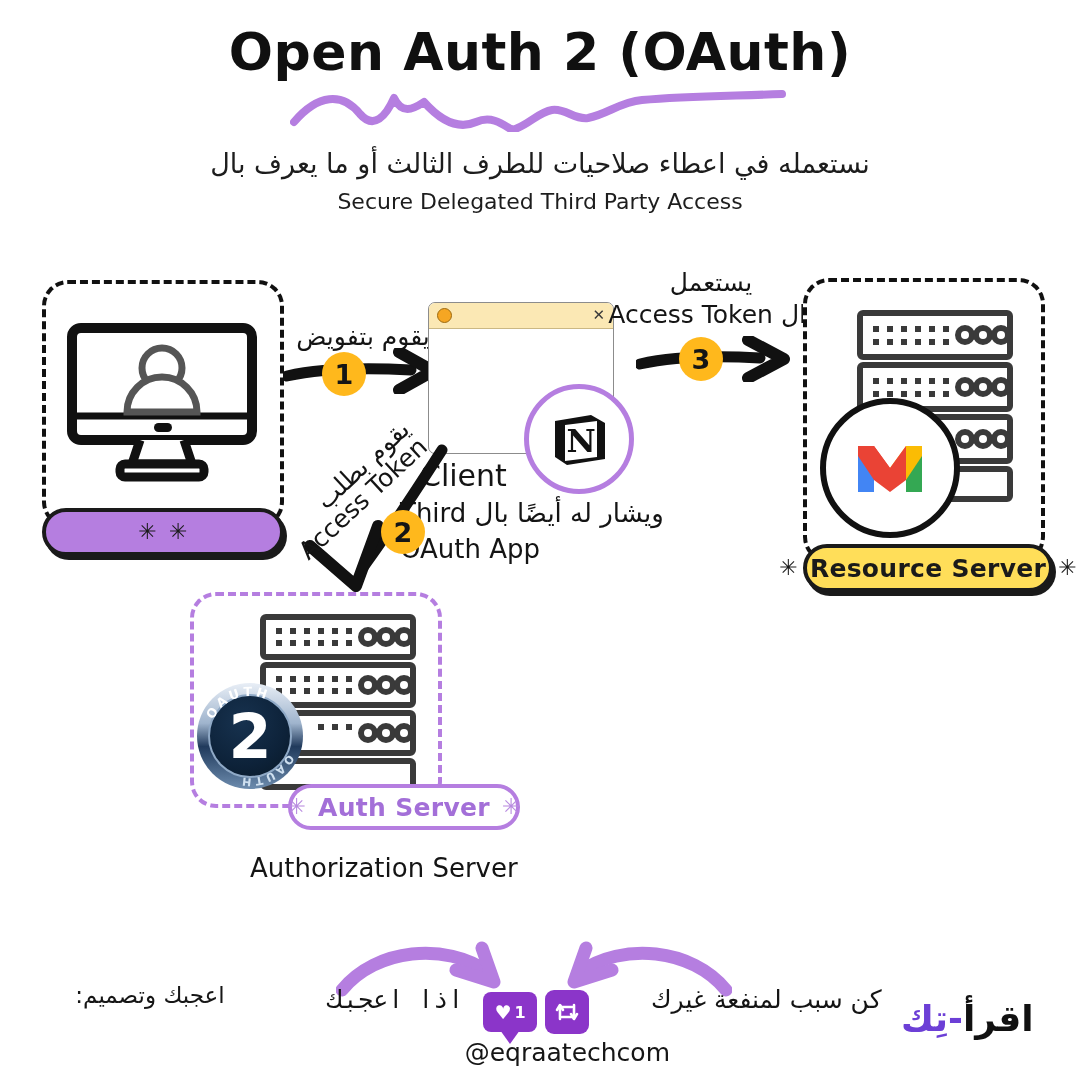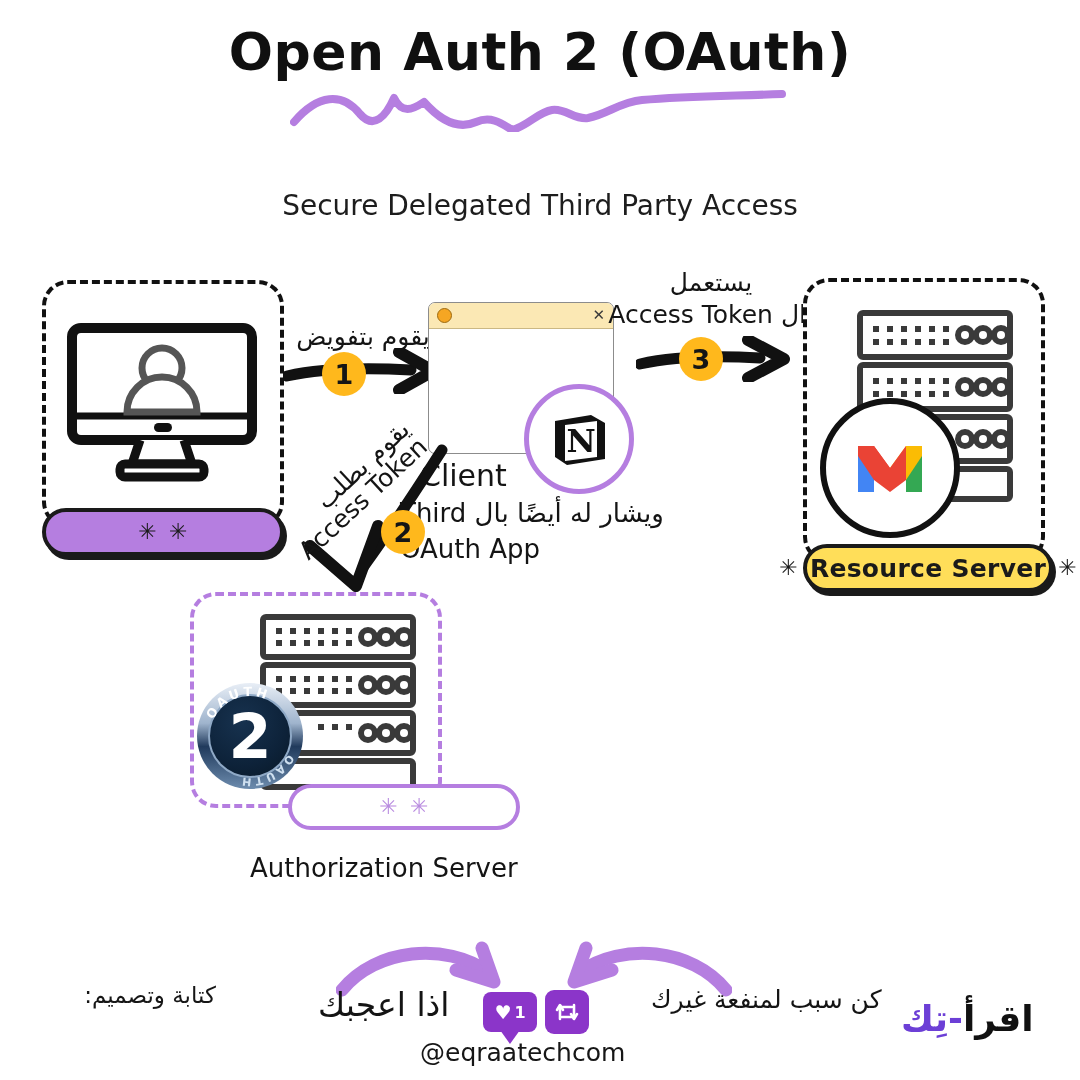--- a/index.html
+++ b/index.html
@@ -38,21 +38,21 @@
   #subtitle-ar {
     left: 0; right: 0; top: 148px;
     text-align: center;
     font-size: 27px;
     color: #1d1d1d;
     direction: rtl;
   }
   #subtitle-en {
     left: 0; right: 0; top: 189px;
     text-align: center;
-    font-size: 28px;
+    font-size: 22px;
     color: #1d1d1d;
   }
 
   
   .node-box {
     box-sizing: border-box;
     border-radius: 26px;
     background: #ffffff;
   }
   .node-box.dashed-black { border: 4px dashed #111111; }
@@ -175,21 +175,21 @@
   #oauth-emblem {
     left: 196px; top: 682px;
     width: 108px; height: 108px;
     z-index: 5;
   }
 
   
   #credit-line1 { left: 40px; top: 982px; width: 220px; text-align: center; font-size: 23px; direction: rtl; }
   #credit-line2 { left: 40px; top: 1014px; width: 220px; text-align: center; font-size: 23px; }
 
-  #footer-left-text { left: 318px; top: 985px; font-size: 33px; direction: rtl; color: #141414; }
+  #footer-left-text { left: 328px; top: 985px; font-size: 25px; direction: rtl; color: #141414; font-family: Liberation Mono, monospace; }
   #footer-right-text { left: 623px; top: 985px; font-size: 25px; direction: rtl; color: #141414; margin-left: 28px; }
 
   #like-badge {
     left: 483px; top: 992px;
     width: 54px; height: 40px;
     background: #8b35c9;
     border-radius: 8px;
     display: flex; align-items: center; justify-content: center;
     gap: 3px;
   }
@@ -202,21 +202,21 @@
     border-right: 10px solid transparent;
     border-top: 14px solid #8b35c9;
   }
   #repost-badge {
     left: 545px; top: 990px;
     width: 44px; height: 44px;
     background: #8b35c9;
     border-radius: 9px;
     display: flex; align-items: center; justify-content: center;
   }
-  #handle { left: 420px; top: 1038px; width: 250px; text-align: left; font-size: 25px; }
+  #handle { left: 420px; top: 1038px; width: 250px; text-align: right; font-size: 25px; }
 
   #brand-logo {
     left: 901px; top: 998px;
     font-size: 36px; font-weight: 700;
     direction: rtl; white-space: nowrap;
     letter-spacing: -1px;
   }
   #brand-logo .brand-dark { color: #111111; }
   #brand-logo .brand-purple { color: #6c3fd6; }
 </style>
@@ -228,20 +228,21 @@
   <div class="abs" id="page-title">Open Auth 2 (OAuth)</div>
 
   <div class="abs" id="title-squiggle">
     <svg width="500" height="46" viewBox="0 0 500 46">
       <path d="M4 36 C 28 8, 52 6, 70 28 C 84 44, 96 30, 104 12 C 112 28, 122 24, 134 16
                C 150 34, 168 44, 186 36 C 200 30, 210 36, 222 44 C 238 40, 248 26, 262 24
                C 276 22, 284 34, 298 32 C 318 28, 330 16, 352 14 C 396 10, 440 10, 492 8" fill="none" stroke="#b57ee0" stroke-width="8" stroke-linecap="round" stroke-linejoin="round"></path>
     </svg>
   </div>
 
+  <div class="abs" id="subtitle-ar">نستعمله في اعطاء صلاحيات للطرف الثالث أو ما يعرف بال</div>
   <div class="abs" id="subtitle-en">Secure Delegated Third Party Access</div>
 
   <div class="abs node-box dashed-black" id="resource-owner-box" style="left:42px; top:280px; width:242px; height:248px;"></div>
 
   <div class="abs" style="left:62px; top:320px;">
     <svg width="200" height="170" viewBox="0 0 200 170">
       <rect x="10" y="8" width="180" height="112" rx="9" fill="#fff" stroke="#111" stroke-width="10"></rect>
       <line x1="14" y1="96" x2="186" y2="96" stroke="#111" stroke-width="7"></line>
       <rect x="92" y="103" width="18" height="9" rx="4.5" fill="#111"></rect>
       <circle cx="100" cy="48" r="20" fill="#fff" stroke="#555" stroke-width="7"></circle>
@@ -451,26 +452,27 @@
       </text>
       <text font-size="11" font-weight="700" fill="#cfe0f0" letter-spacing="3" font-family="'DejaVu Sans','Liberation Sans',sans-serif">
         <textPath href="#arcBot" startOffset="14%">OAUTH</textPath>
       </text>
       <text x="54" y="76" text-anchor="middle" font-size="62" font-weight="700" fill="#ffffff" font-family="'DejaVu Sans','Liberation Sans',sans-serif">2</text>
     </svg>
   </div>
 
   <div class="abs pill pill-outline" id="auth-server-pill" style="left:288px; top:784px; width:232px; height:46px;">
     <span class="flower">✳</span>
+    <span>Auth Server</span>
     <span class="flower">✳</span>
   </div>
 
   <div class="abs caption" style="left:250px; top:834px; width:320px;margin-top:19px;">Authorization  Server</div>
 
-  <div class="abs" id="credit-line1">كتابة وتصميم:</div>
+  <div class="abs" id="credit-line1">اعجبك وتصميم:</div>
 
   <div class="abs" style="left:336px; top:938px;">
     <svg width="180" height="66" viewBox="0 0 180 66">
       <path d="M6 52 C 40 10, 110 4, 152 34" fill="none" stroke="#b57ee0" stroke-width="13" stroke-linecap="round"></path>
       <path d="M120 32 L 158 44 L 146 10" fill="none" stroke="#b57ee0" stroke-width="13" stroke-linecap="round" stroke-linejoin="round"></path>
     </svg>
   </div>
   <div class="abs" style="left:552px; top:938px;">
     <svg width="180" height="66" viewBox="0 0 180 66">
       <path d="M174 52 C 140 10, 70 4, 28 34" fill="none" stroke="#b57ee0" stroke-width="13" stroke-linecap="round"></path>

